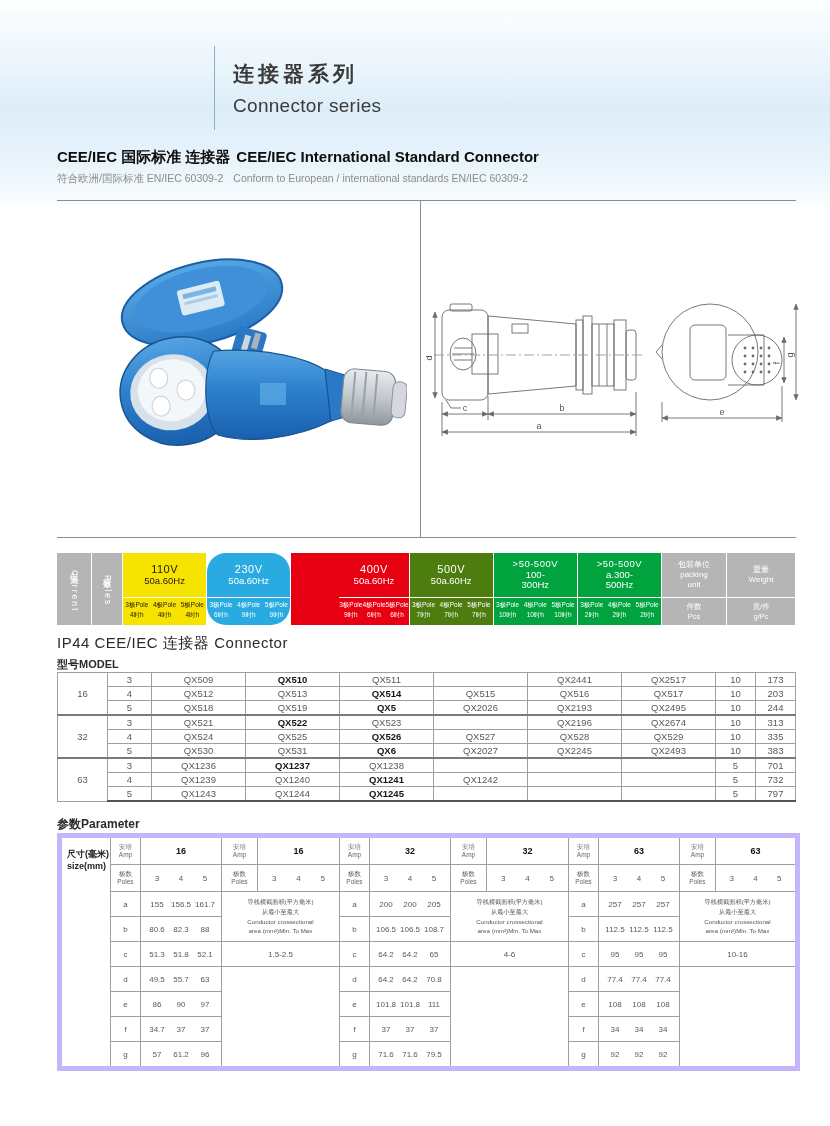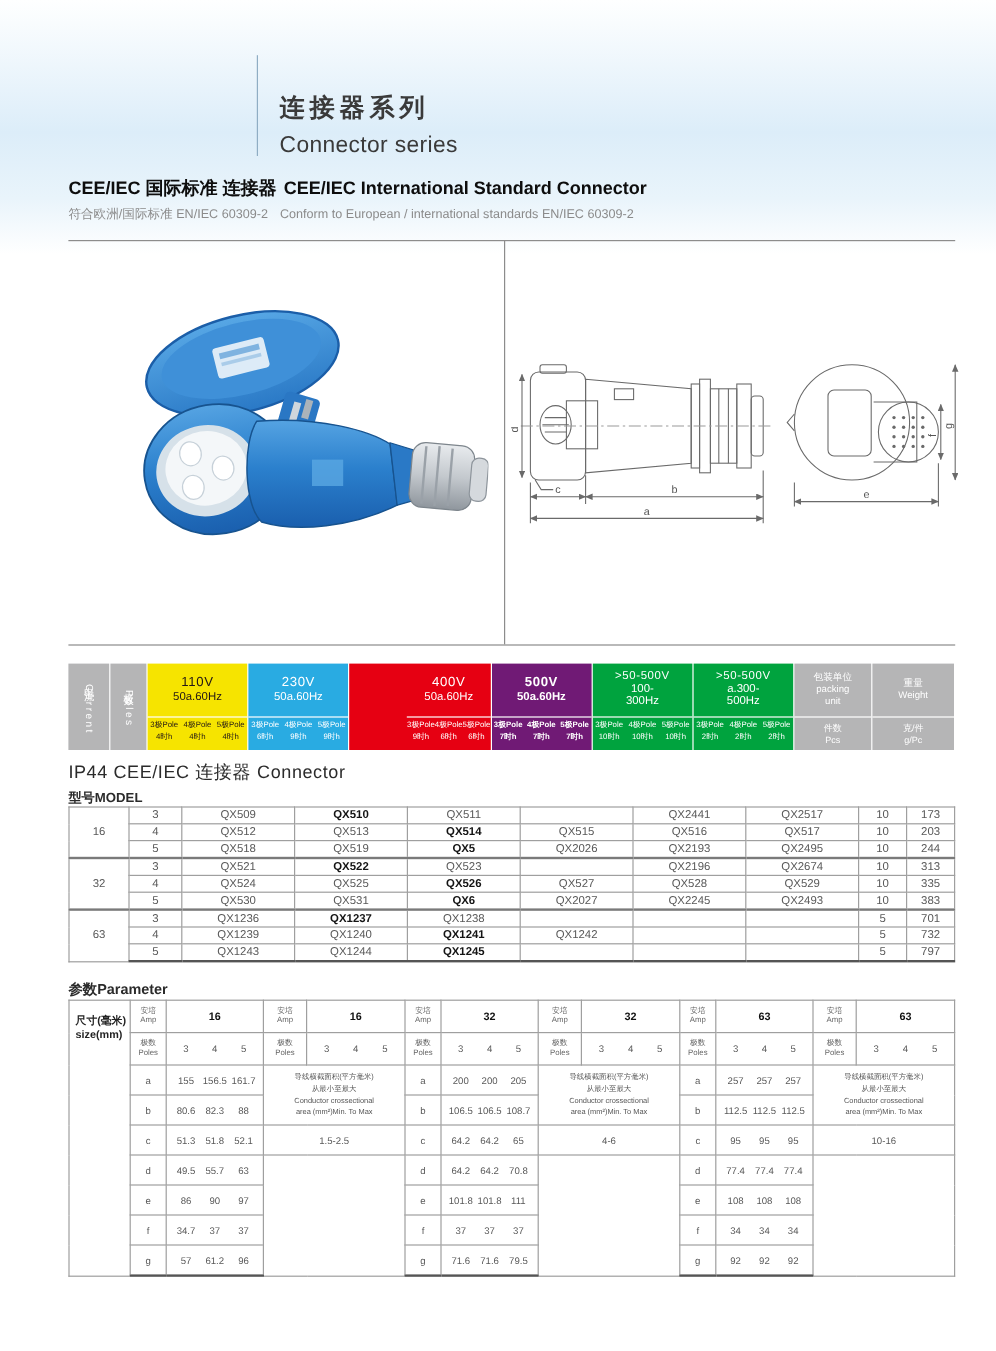--- a/index.html
+++ b/index.html
@@ -8,21 +8,21 @@
   
   .topgrad{position:absolute;left:0;top:0;width:830px;height:212px;
            background:linear-gradient(180deg,#feffff 0%,#f3f9fd 18%,#dcedf9 52%,#e9f4fb 78%,#ffffff 100%);}
   
   .logo{position:absolute;left:88px;top:50px;width:120px;text-align:center;}
   .logo-cn{font-size:42px;font-weight:bold;color:#2f74bc;letter-spacing:4px;line-height:1;}
   .logo-en{margin-top:4px;font-size:12.5px;font-weight:bold;color:#17386d;letter-spacing:.5px;white-space:nowrap;}
   .logo-en .w2{font-weight:normal;margin-left:3px;}
   .red-accent{position:absolute;left:62px;top:68px;width:5px;height:4px;background:#d21c1c;}
   .vdivider{position:absolute;left:214px;top:46px;width:1px;height:84px;background:#8fadc4;}
-  .series{position:absolute;left:233px;top:76px;color:#3a3a3a;}
+  .series{position:absolute;left:233px;top:60px;color:#3a3a3a;}
   .series-cn{font-size:21px;font-weight:bold;letter-spacing:4px;}
   .series-en{font-size:19px;margin-top:7px;letter-spacing:.3px;}
   
   .sec-title{position:absolute;left:57px;top:148px;font-size:15px;font-weight:bold;color:#0d0d0d;}
   .sec-title .en{margin-left:6px;}
   .sec-sub{position:absolute;left:57px;top:172px;font-size:10.5px;color:#8b8b8b;}
   .sec-sub .en{margin-left:10px;}
   
   .frame-top{position:absolute;left:57px;top:200px;width:739px;height:1px;background:#8c8c8c;}
   .frame-bot{position:absolute;left:57px;top:537px;width:739px;height:1px;background:#8c8c8c;}
@@ -55,21 +55,21 @@
               font-size:9.5px;color:#595959;table-layout:fixed;}
   table.model td{border:1px solid #9f9f9f;height:13px;text-align:center;padding:0;overflow:hidden;}
   table.model{border:1px solid #6f6f6f;}
   table.model tr.grp td{border-top:2px solid #7a7a7a;}
   table.model tr:last-child td{border-bottom:2px solid #555;}
   .bcell{font-weight:bold;color:#141414;}
   
   .param-title{position:absolute;left:57px;top:816px;font-size:12px;font-weight:bold;color:#2b2b2b;}
   table.ptab{position:absolute;left:57px;top:833px;width:738px;border-collapse:collapse;
              color:#595959;table-layout:fixed;}
-  table.ptab{border:1px solid #c4b5fd;}
+  table.ptab{border:5px solid #c4b5fd;}
   table.ptab td{border:1px solid #9f9f9f;text-align:center;padding:0;vertical-align:middle;overflow:hidden;}
   table.ptab tr.ph td{height:26px;}
   table.ptab tr.pb td{height:24px;}
   table.ptab tr:last-child td{border-bottom:2px solid #555;}
   .sizehead{vertical-align:top !important;text-align:left !important;padding:10px 0 0 5px !important;
             font-size:9px;font-weight:bold;color:#222;line-height:1.35;}
   .pl{font-size:6.5px;line-height:1.25;color:#666;}
   .ampv{font-size:9px;font-weight:bold;color:#111;}
   .spread{display:flex;padding:0 4px;}
   .spread span{flex:1;text-align:center;font-size:8px;}
@@ -252,21 +252,21 @@
             <div>4极Pole</div>
             <div>4时h</div>
           </div>
         <div class="bp">
             <div>5极Pole</div>
             <div>4时h</div>
           </div>
       </div>
     </div>
 
-    <div class="bgroup" style="background:#29abe2;color:#fff;">
+    <div class="bgroup" style="background:#29abe2;color:#fff;border-radius:19px;">
       <div class="bg-top">
           <div class="l1">230V</div>
           <div class="l2">50a.60Hz</div>
         </div>
       <div class="bg-poles">
         <div class="bp">
             <div>3极Pole</div>
             <div>6时h</div>
           </div>
         <div class="bp">
@@ -294,21 +294,21 @@
             <div>4极Pole</div>
             <div>6时h</div>
           </div>
         <div class="bp">
             <div>5极Pole</div>
             <div>6时h</div>
           </div>
       </div>
     </div>
 
-    <div class="bgroup" style="background:#701a75;color:#fff;font-weight:bold;">
+    <div class="bgroup" style="background:#4d7c0f;color:#fff;">
       <div class="bg-top">
           <div class="l1">500V</div>
           <div class="l2">50a.60Hz</div>
         </div>
       <div class="bg-poles">
         <div class="bp">
             <div>3极Pole</div>
             <div>7时h</div>
           </div>
         <div class="bp">

